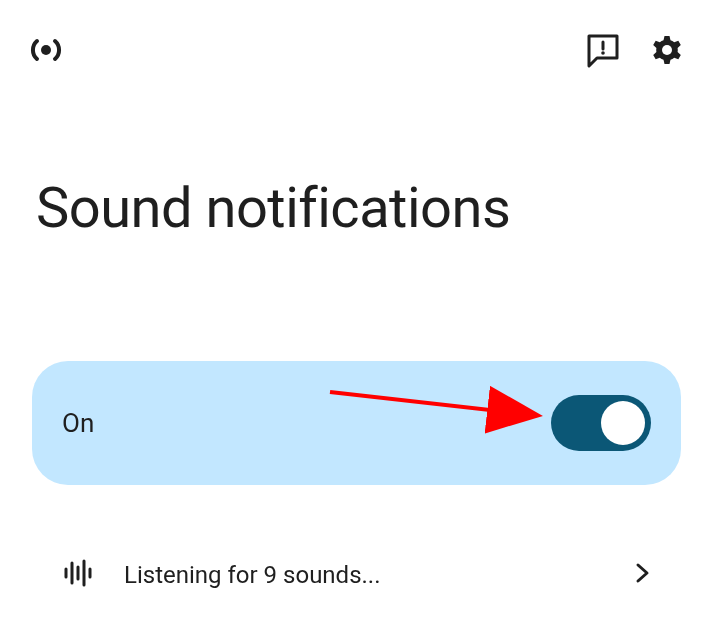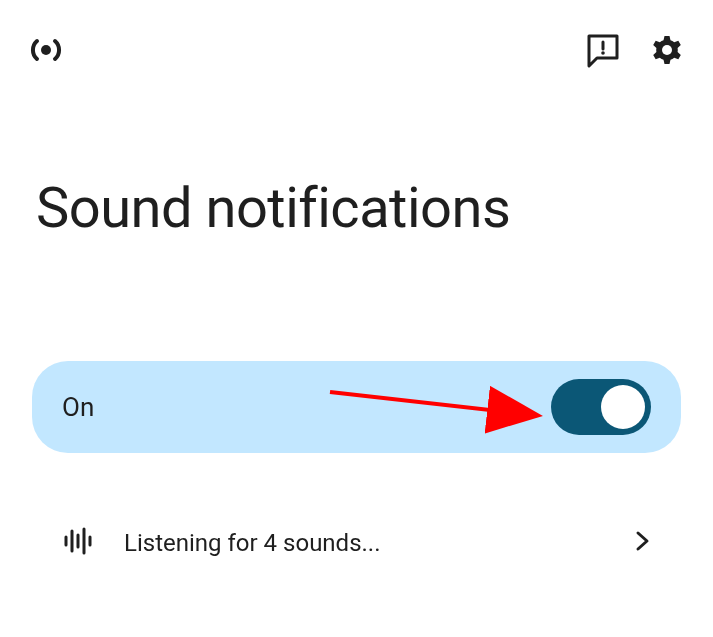--- a/index.html
+++ b/index.html
@@ -25,21 +25,21 @@
       font-weight: 400;
       color: #1f1f1f;
       padding: 0 36px;
       margin-top: 103px;
       letter-spacing: -0.5px;
     }
     .toggle-card {
       margin: 120px 32px 0 32px;
       background: #c2e7ff;
       border-radius: 36px;
-      height: 92px;
+      height: 124px;
       display: flex;
       align-items: center;
       justify-content: space-between;
       padding: 0 30px;
     }
     .toggle-label {
       font-size: 26px;
       color: #1f1f1f;
     }
     .toggle {
@@ -122,21 +122,21 @@
   <span>
     <svg width="36" height="36" viewBox="0 0 36 36">
       <line x1="6" y1="14" x2="6" y2="22" stroke="#1f1f1f" stroke-width="3" stroke-linecap="round"></line>
       <line x1="12" y1="8" x2="12" y2="28" stroke="#1f1f1f" stroke-width="3" stroke-linecap="round"></line>
       <line x1="18" y1="12" x2="18" y2="24" stroke="#1f1f1f" stroke-width="3" stroke-linecap="round"></line>
       <line x1="24" y1="6" x2="24" y2="30" stroke="#1f1f1f" stroke-width="3" stroke-linecap="round"></line>
       <line x1="30" y1="14" x2="30" y2="22" stroke="#1f1f1f" stroke-width="3" stroke-linecap="round"></line>
     </svg>
   </span>
   <div class="texts">
-    <div class="list-title">Listening for 4 sounds...</div>
+    <div class="list-title">Listening for 9 sounds...</div>
   </div>
   <span>
     <svg width="22" height="22" viewBox="0 0 22 22">
       <polyline points="7,3 16,11 7,19" fill="none" stroke="#1f1f1f" stroke-width="3" stroke-linecap="round" stroke-linejoin="round"></polyline>
     </svg>
   </span>
 </div>
 
 <svg class="arrow-overlay" width="713" height="637">
   <defs>

